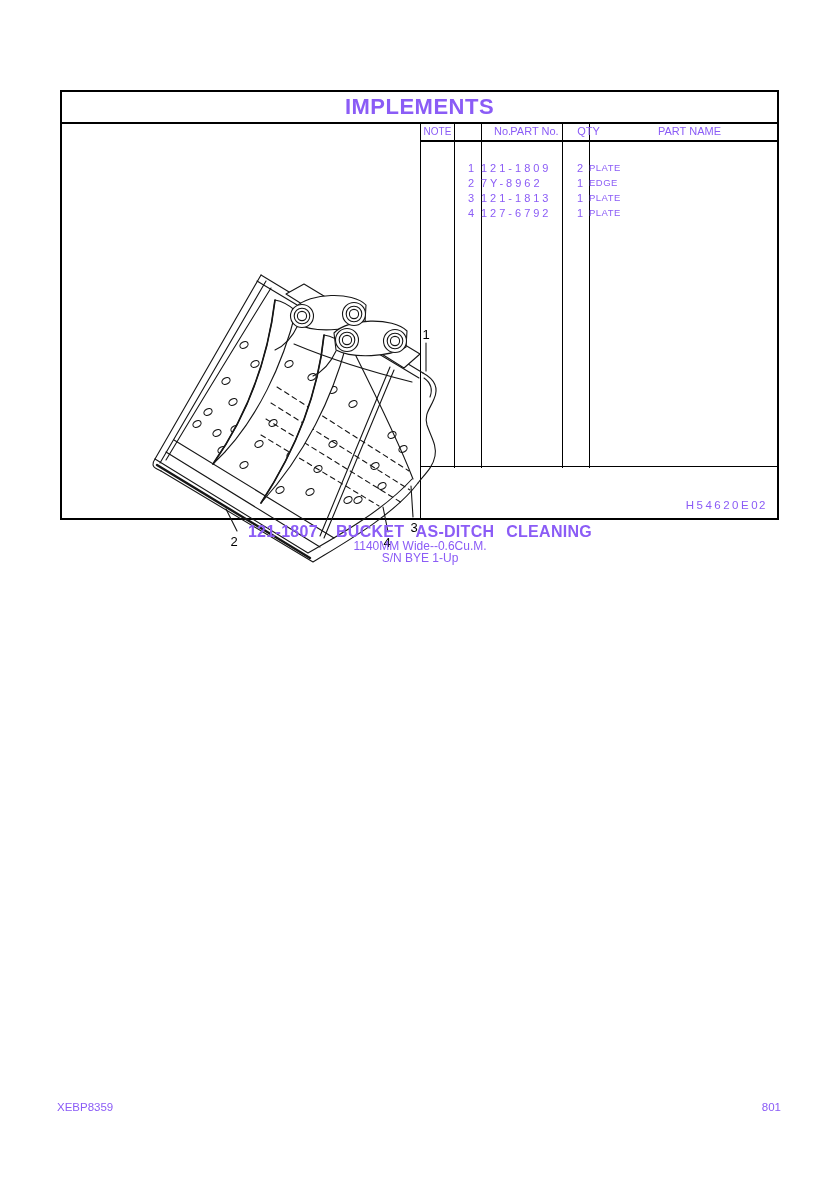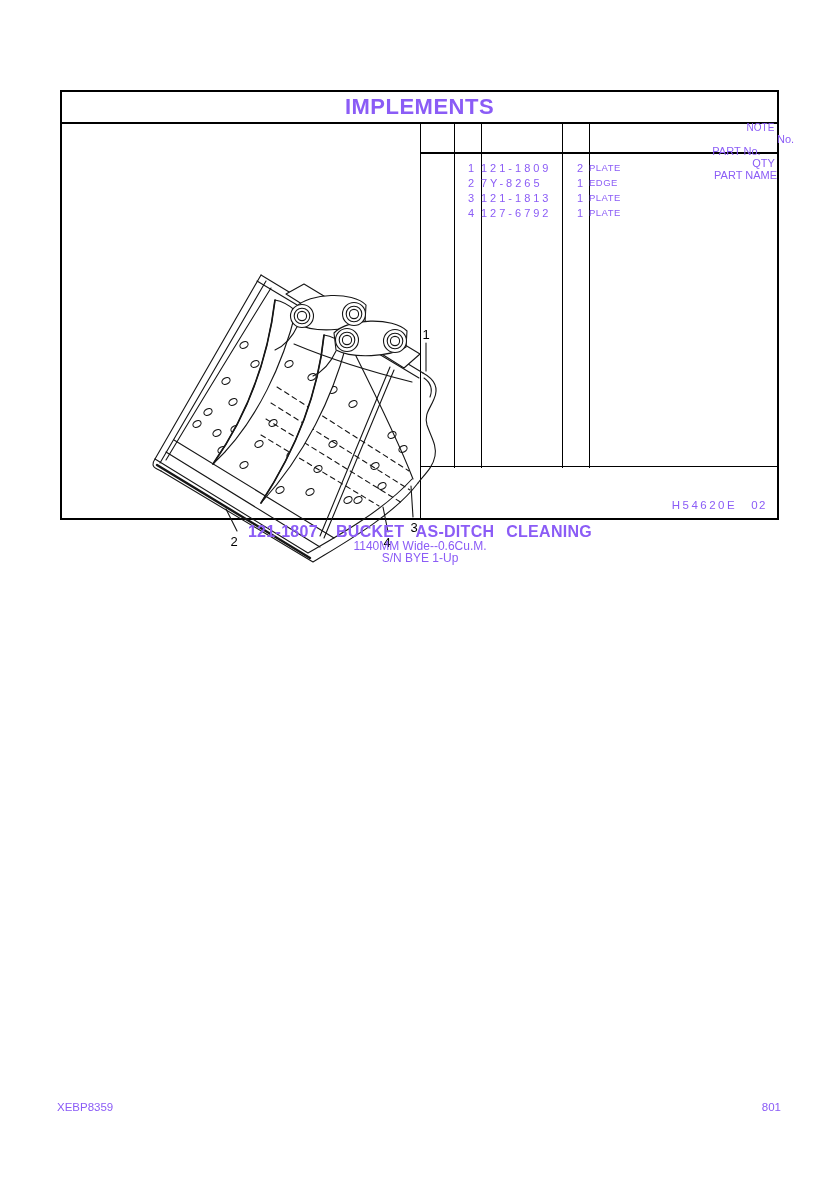--- a/index.html
+++ b/index.html
@@ -23,22 +23,22 @@
     font-size:22px; font-weight:600; letter-spacing:0.5px;
   }
   
   .tbl {
     position:absolute; left:358px; top:30px; right:0; bottom:0;
     border-left:1.5px solid #000;
   }
   .tbl .colline { position:absolute; top:0; width:0; height:346px; border-left:1.5px solid #000; }
   .cl-1 { left:33px; } .cl-2 { left:60px; } .cl-3 { left:141px; } .cl-4 { left:168px; }
   .thead {
-    position:absolute; left:0; top:0; right:0; height:32px;
-    border-bottom:2px solid #000; display:flex; align-items:flex-end;flex-direction:column;
+    position:absolute; left:0; top:0; right:0; height:20px;
+    border-bottom:2px solid #000; display:flex; align-items:center;
   }
   .th { font-size:11px; text-align:center; }
   .th-note { width:33px; font-size:10px; }
   .th-no   { width:27px;padding-left:40px; }
   .th-part { width:81px; }
   .th-qty  { width:27px; }
   .th-name { flex:1; }
   .tbody { position:absolute; left:0; top:33px; right:0; height:313px; }
   .trow { position:absolute; left:0; right:0; height:15px; display:flex; align-items:center; }
   .tr-0 { top:5px; } .tr-1 { top:20px; } .tr-2 { top:35px; } .tr-3 { top:50px; }
@@ -49,21 +49,21 @@
   .td-qty  { width:27px; text-align:right; padding-right:6px; }
   .td-name { flex:1; padding-left:0; font-size:9.5px; letter-spacing:0.5px; }
   .tfoot {
     position:absolute; left:0; right:0; bottom:0; height:52px;
     border-top:1.5px solid #000;
   }
   .drawing-no {
     position:absolute; right:10px; bottom:7px;
     font-size:11.5px; letter-spacing:2.5px; white-space:pre;
   }
-  .drawing-no .rev { margin-left:14px; letter-spacing:1.5px; }
+  .drawing-no .rev { letter-spacing:1.5px; }
   
   .figure-svg { position:absolute; left:60px; top:122px; width:360px; height:398px; }
   .figure-svg path, .figure-svg line, .figure-svg circle, .figure-svg ellipse {
     stroke:#161616; fill:none; stroke-width:1.1; stroke-linecap:round; stroke-linejoin:round;
   }
   .figure-svg .wfill { fill:#ffffff; }
   .figure-svg .thick { stroke-width:2.4; }
   .figure-svg .med { stroke-width:1.7; }
   .figure-svg .dash { stroke-dasharray:5 4; }
   .figure-svg text { fill:#000; stroke:none; font-family:"Liberation Sans",sans-serif; font-size:13px; }
@@ -106,21 +106,21 @@
         <div class="trow tr-0">
           <div class="td td-note"></div>
           <div class="td td-no">1</div>
           <div class="td td-part">121-1809</div>
           <div class="td td-qty">2</div>
           <div class="td td-name">PLATE</div>
         </div>
         <div class="trow tr-1">
           <div class="td td-note"></div>
           <div class="td td-no">2</div>
-          <div class="td td-part">7Y-8265</div>
+          <div class="td td-part">7Y-8962</div>
           <div class="td td-qty">1</div>
           <div class="td td-name">EDGE</div>
         </div>
         <div class="trow tr-2">
           <div class="td td-note"></div>
           <div class="td td-no">3</div>
           <div class="td td-part">121-1813</div>
           <div class="td td-qty">1</div>
           <div class="td td-name">PLATE</div>
         </div>

